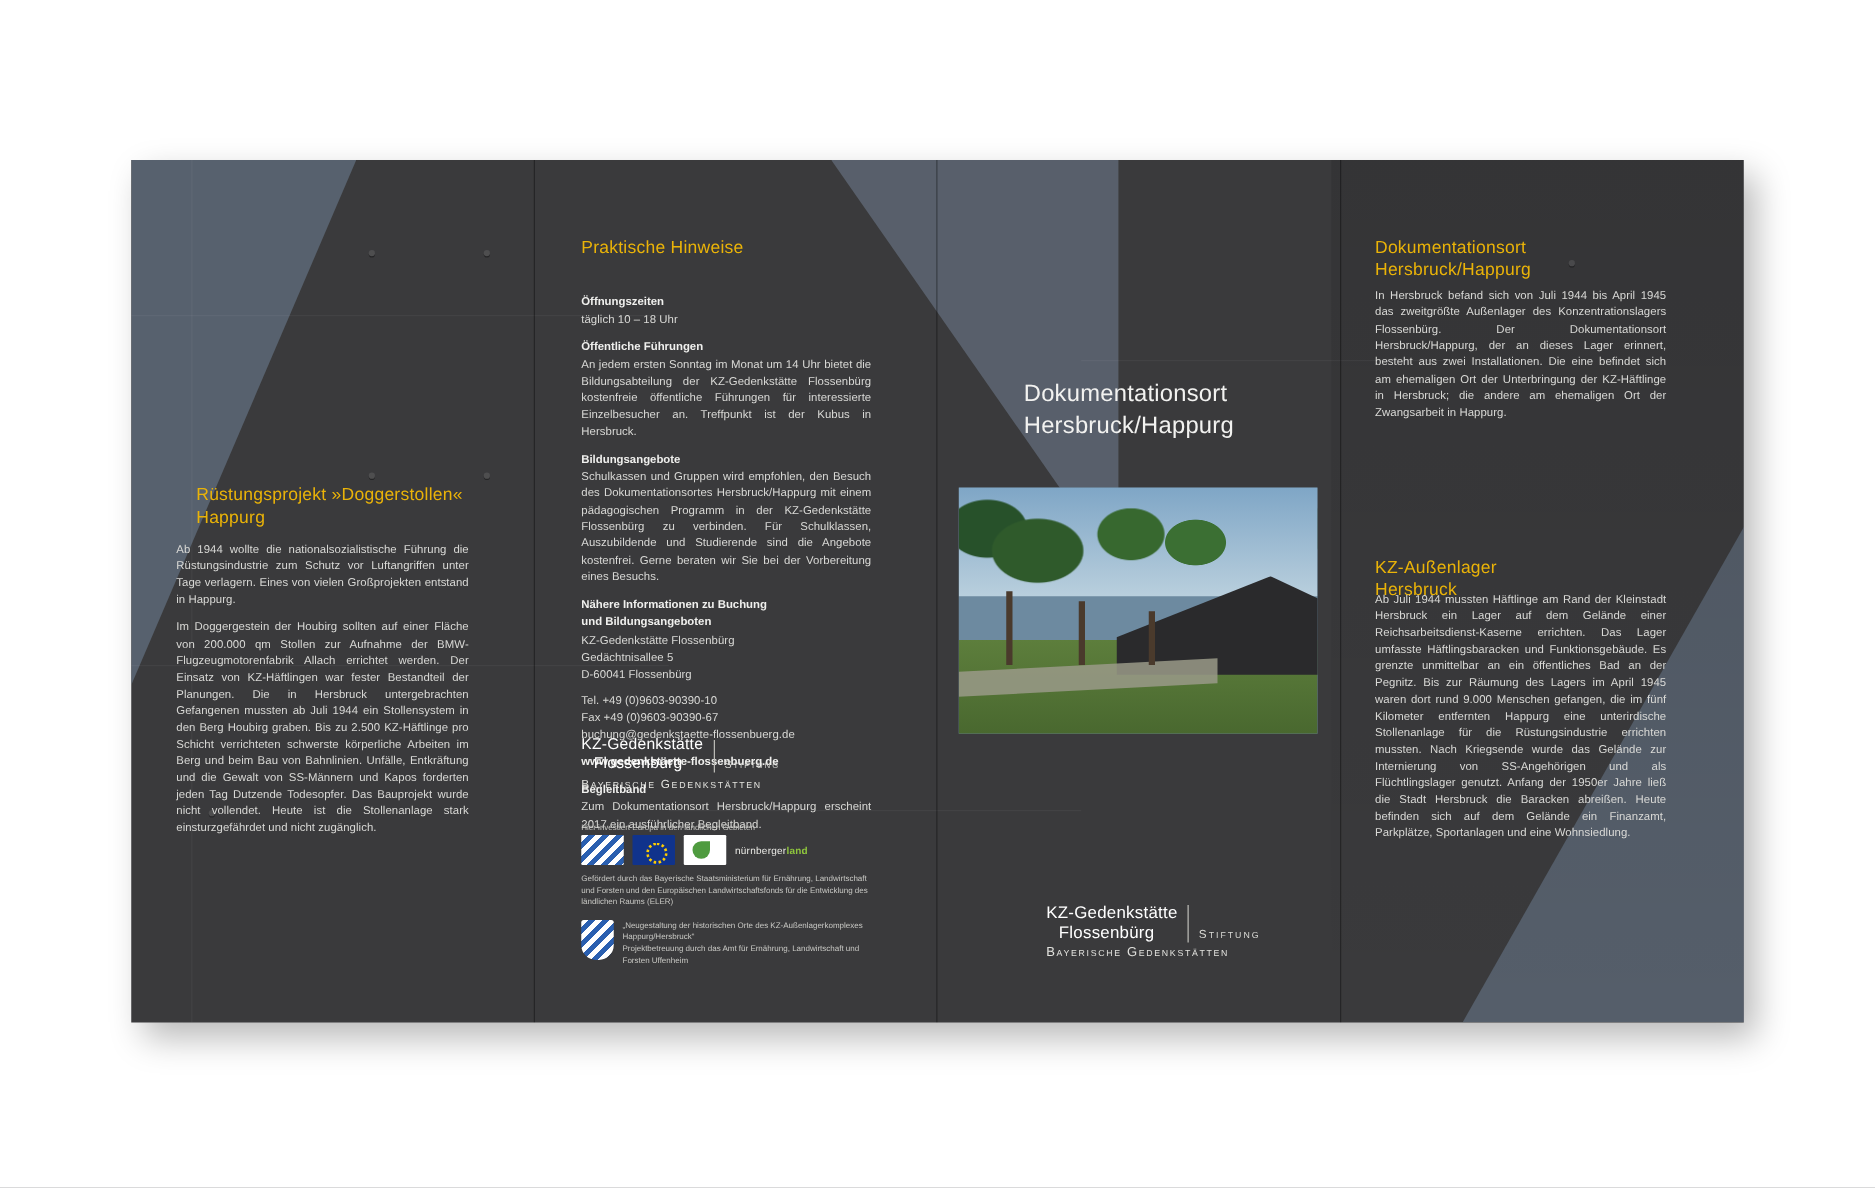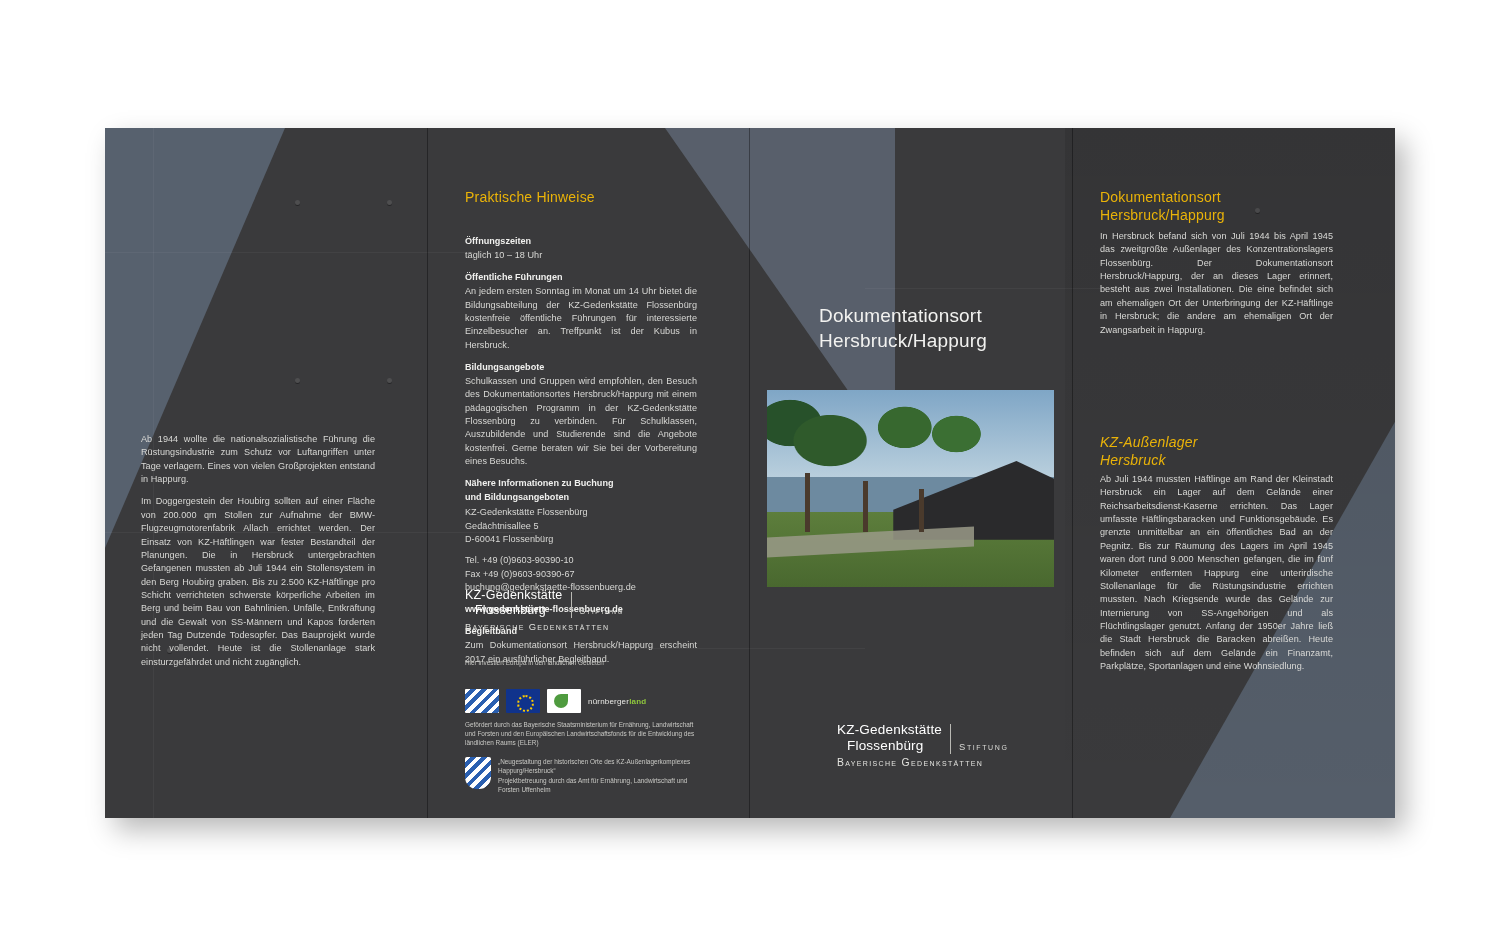--- a/index.html
+++ b/index.html
@@ -150,21 +150,21 @@
     margin: 0 8px;
   }
   .logo-bottom {
     color: #e3e3df;
     font-size: 9.4px;
     letter-spacing: 1.35px;
     margin-top: 3px;
     font-variant: small-caps;
   }
 
-  .emblem-row { display: flex; align-items: center; gap: 7px; margin: 22px 0 7px 0; }
+  .emblem-row { display: flex; align-items: center; gap: 7px; margin: 1px 0 7px 0; }
   .emblem {
     width: 34px; height: 24px;
     background: #ffffff;
     border-radius: 1px;
     position: relative;
     overflow: hidden;
   }
   .emblem.eu { background: #10338c; }
   .emblem.eu::after {
     content: "";
@@ -244,21 +244,21 @@
   #cover-photo .trunk {
     position: absolute; bottom: 28%; width: 5px; height: 30%;
     background: #4a3a2c;
   }
 
   #p3-logo { position: absolute; left: 88px; top: 594px; width: 220px; }
 
   
   #p4-title { position: absolute; left: 28px; top: 60px; width: 250px; }
   #p4-body1 { position: absolute; left: 28px; top: 102px; width: 233px; }
-  #p4-title2 { position: absolute; left: 28px; top: 305px; width: 250px; font-style: italic; }
+  #p4-title2 { position: absolute; left: 28px; top: 316px; width: 250px; }
   #p4-body2 { position: absolute; left: 28px; top: 345px; width: 233px; }
 </style>
 </head>
 <body>
 
 <div id="stage">
 
   <div id="brochure">
 
     <div class="diag" style="left:0; top:0; width:180px; height:420px; background:#6f8197; opacity:0.55; clip-path: polygon(0 0, 100% 0, 0 100%);"></div>
@@ -277,20 +277,24 @@
     <div class="bolt" style="left:282px; top:250px;"></div>
     <div class="bolt" style="left:62px; top:520px;"></div>
     <div class="bolt" style="left:1150px; top:80px;"></div>
 
     <div class="fold" style="left:322px;"></div>
     <div class="fold" style="left:644px;"></div>
     <div class="fold" style="left:967px;"></div>
 
     <div class="panel" id="panel-1">
       <div class="panel-inner">
+        <div id="p1-title">
+          <div class="h2">Rüstungsprojekt »Doggerstollen«</div>
+          <div class="h2">Happurg</div>
+        </div>
         <div id="p1-body">
           <p class="body p" style="margin:0 0 9px 0;">Ab 1944 wollte die nationalsozialistische Führung die Rüstungsindustrie zum Schutz vor Luftangriffen unter Tage verlagern. Eines von vielen Großprojekten entstand in Happurg.</p>
           <p class="body p" style="margin:0;">Im Doggergestein der Houbirg sollten auf einer Fläche von 200.000 qm Stollen zur Aufnahme der BMW-Flugzeugmotorenfabrik Allach errichtet werden. Der Einsatz von KZ-Häftlingen war fester Bestandteil der Planungen. Die in Hersbruck untergebrachten Gefangenen mussten ab Juli 1944 ein Stollensystem in den Berg Houbirg graben. Bis zu 2.500 KZ-Häftlinge pro Schicht verrichteten schwerste körperliche Arbeiten im Berg und beim Bau von Bahnlinien. Unfälle, Entkräftung und die Gewalt von SS-Männern und Kapos forderten jeden Tag Dutzende Todesopfer. Das Bauprojekt wurde nicht vollendet. Heute ist die Stollenanlage stark einsturzgefährdet und nicht zugänglich.</p>
         </div>
       </div>
     </div>
 
     <div class="panel" id="panel-2">
       <div class="panel-inner">
         <div id="p2-title" class="h2">Praktische Hinweise</div>

